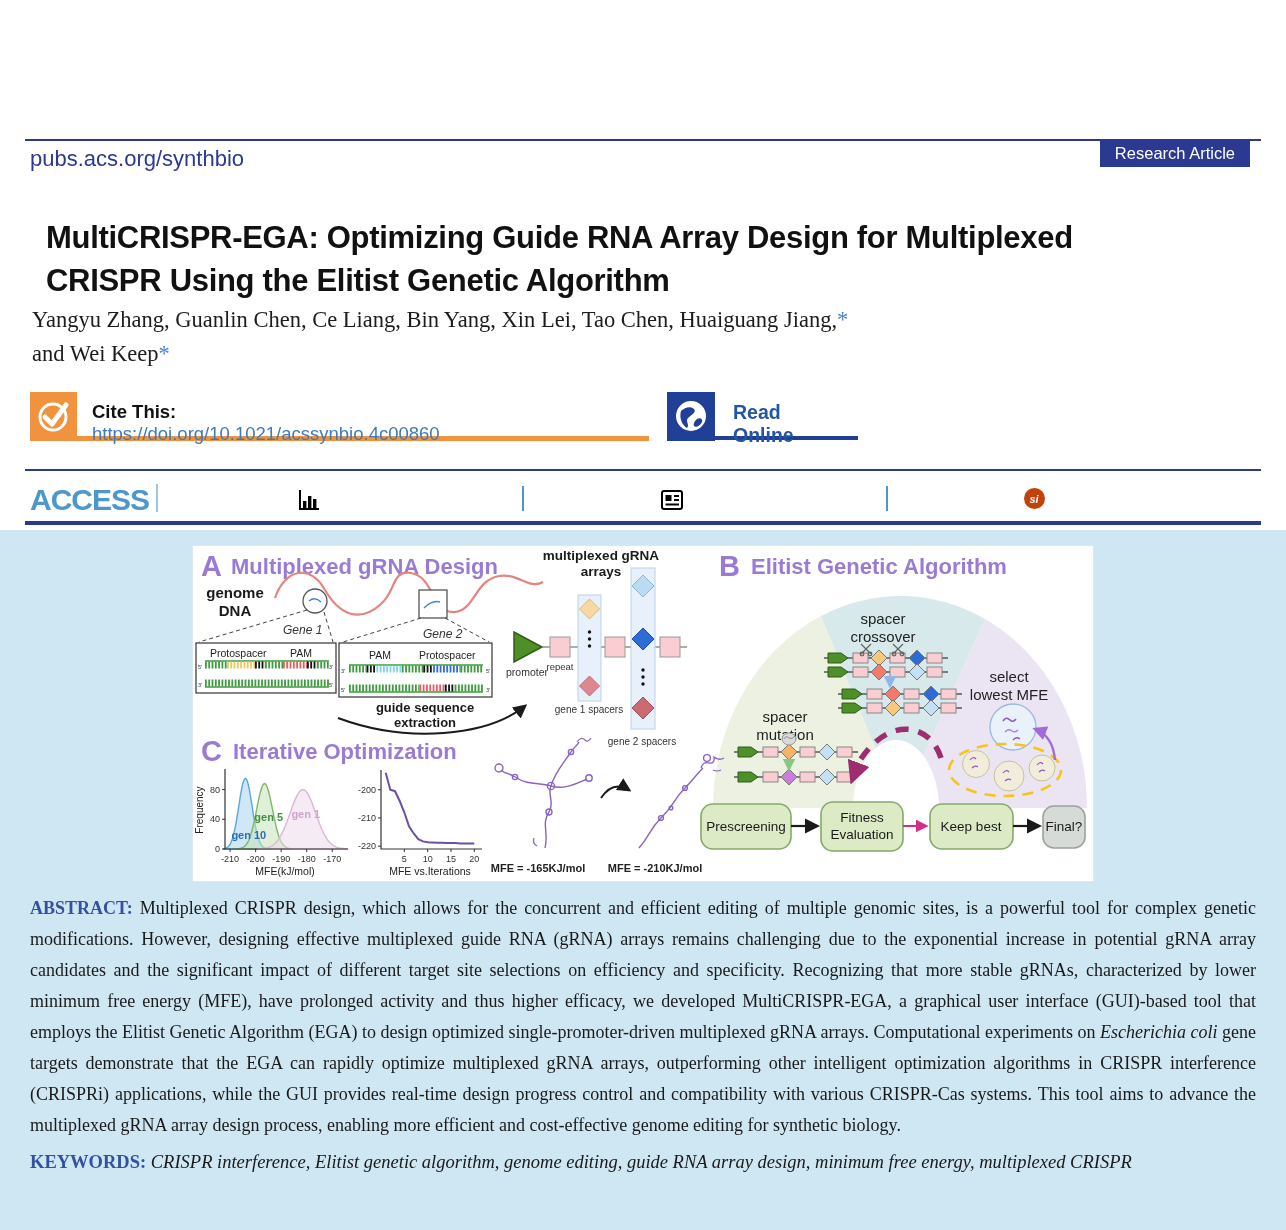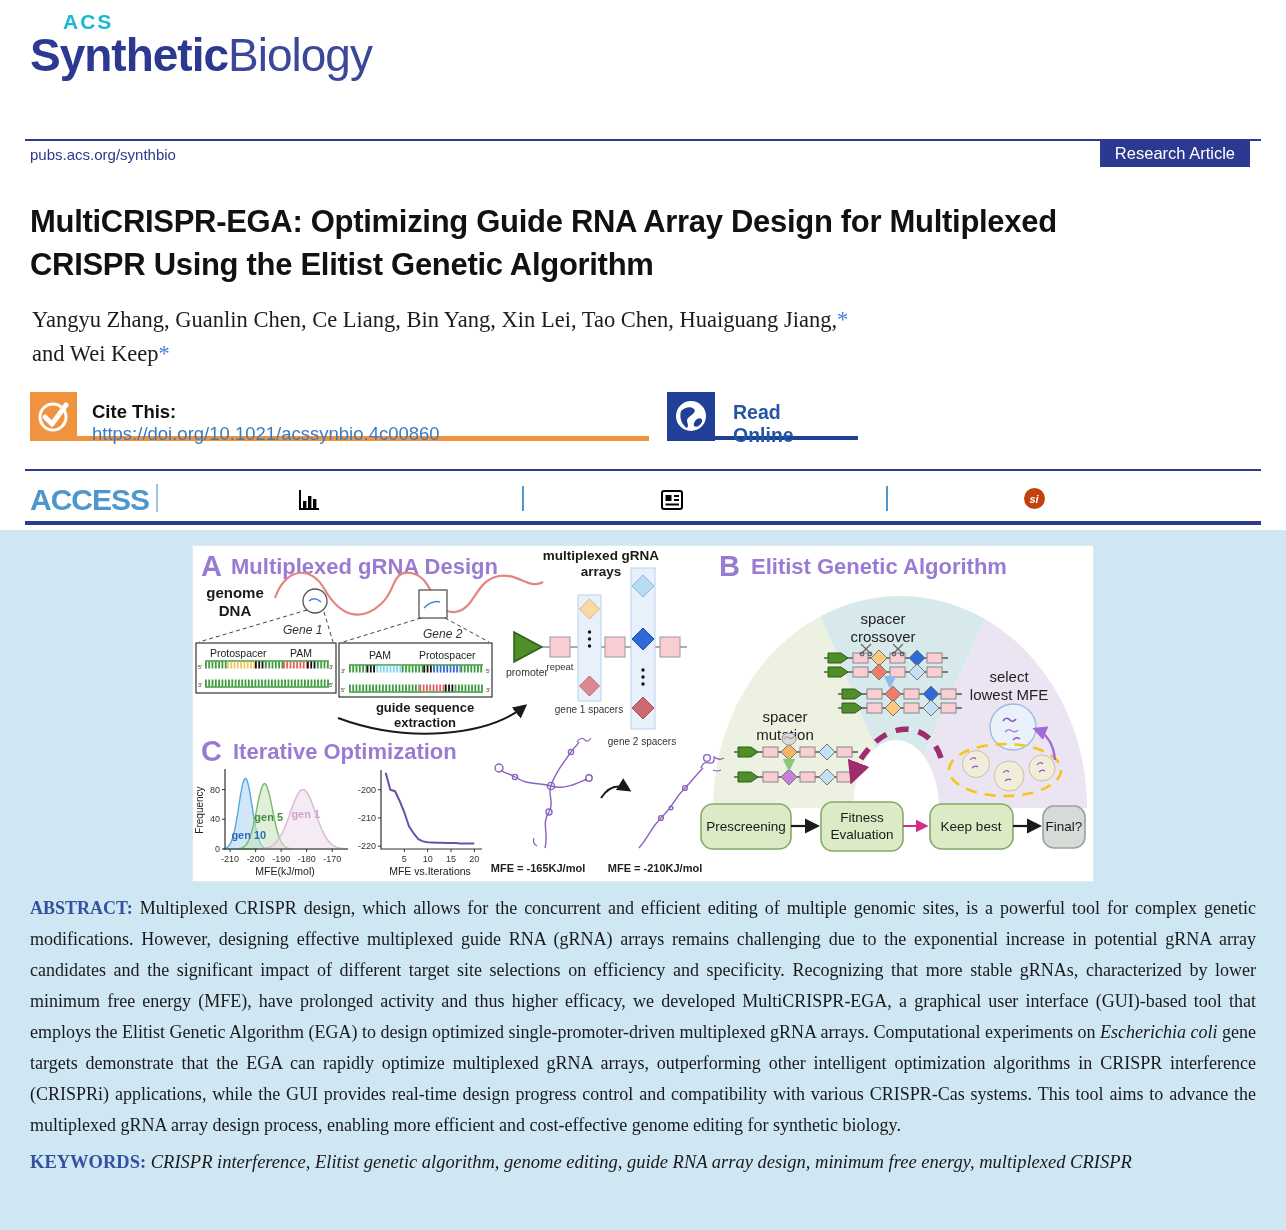--- a/index.html
+++ b/index.html
@@ -6,21 +6,21 @@
   .page{position:relative;width:1286px;height:1230px;background:#fff;overflow:hidden;
         font-family:"Liberation Sans",sans-serif;}
   
   .masthead{position:absolute;top:6px;left:30px;}
   .acs-small{position:absolute;left:33px;top:4px;font-size:21px;font-weight:bold;
              letter-spacing:2px;color:var(--cyan);}
   .brand{position:relative;top:22px;font-size:46px;color:var(--navy);letter-spacing:-1px;}
   .brand .b1{font-weight:bold;}
   .brand .b2{font-weight:normal;opacity:.92;}
   .rule1{position:absolute;top:139px;left:25px;width:1236px;height:2px;background:var(--navy);}
-  .journal-url{position:absolute;top:146px;left:30px;font-size:15px;color:var(--navy);
+  .journal-url{position:absolute;top:146px;left:30px;font-size:22px;color:var(--navy);
                text-decoration:none;}
   .badge{position:absolute;top:141px;right:36px;background:var(--navy);color:#fff;
          font-size:16.5px;padding:3px 15px 4px;text-align:center;}
   
   .title{position:absolute;top:201px;left:30px;width:1080px;font-size:31px;font-weight:bold;
          color:#111;line-height:1.38;letter-spacing:-.3px;}
   .authors{position:absolute;top:303px;left:32px;font-family:"Liberation Serif",serif;
            font-size:22.5px;color:#1c1c1c;line-height:1.5;}
   .star{color:#4a7fd4;}
   
@@ -55,29 +55,25 @@
   .kw-text{margin:6px 30px 0;font-family:"Liberation Serif",serif;font-size:18.5px;color:#1a1a1a;
            line-height:30px;font-style:italic;}
   .kw-label{color:#34519f;font-weight:bold;font-style:normal;}
   svg text{font-family:"Liberation Sans",sans-serif;}
 </style>
 </head>
 <body>
 
 <div class="page">
 
-  <div class="masthead">
-    <span class="acs-small">ACS</span>
-    <div class="brand"><span class="b1">Synthetic</span><span class="b2">Biology</span></div>
-  </div>
   <div class="rule1"></div>
   <a class="journal-url" href="#">pubs.acs.org/synthbio</a>
   <div class="badge">Research Article</div>
 
-  <h1 class="title" style="margin:0">MultiCRISPR-EGA: Optimizing Guide RNA Array Design for Multiplexed CRISPR Using the Elitist Genetic Algorithm</h1>
+  <h1 class="title" style="margin:16px">MultiCRISPR-EGA: Optimizing Guide RNA Array Design for Multiplexed CRISPR Using the Elitist Genetic Algorithm</h1>
   <div class="authors">
     <div><span>Yangyu Zhang, Guanlin Chen, Ce Liang, Bin Yang, Xin Lei, Tao Chen, Huaiguang Jiang,</span><a href="#" class="star" style="text-decoration:none">*</a></div>
     <div><span>and Wei Keep</span><a href="#" class="star" style="text-decoration:none">*</a></div>
   </div>
 
   <div class="citebar">
     <div class="cite-left">
       <div class="check-box">
         <svg width="47" height="49" viewBox="0 0 47 49">
           <circle cx="23" cy="25" r="13" fill="none" stroke="#fff" stroke-width="3"></circle>

